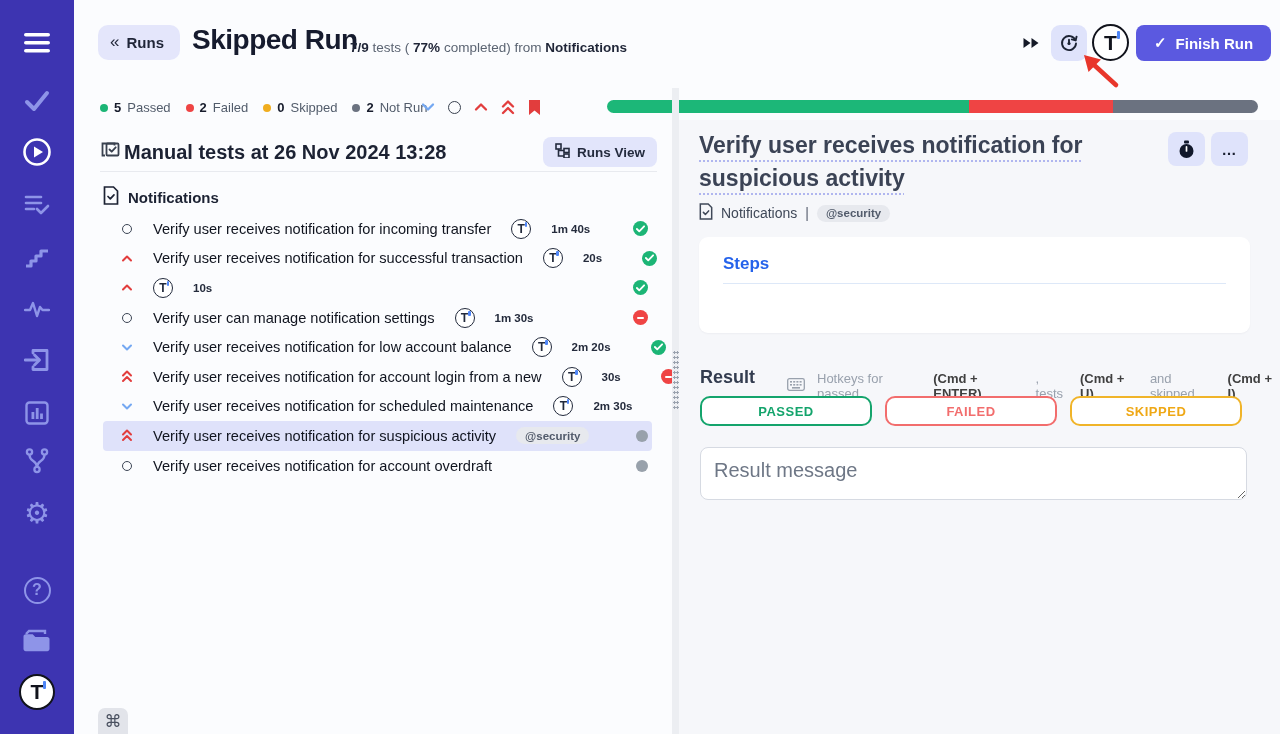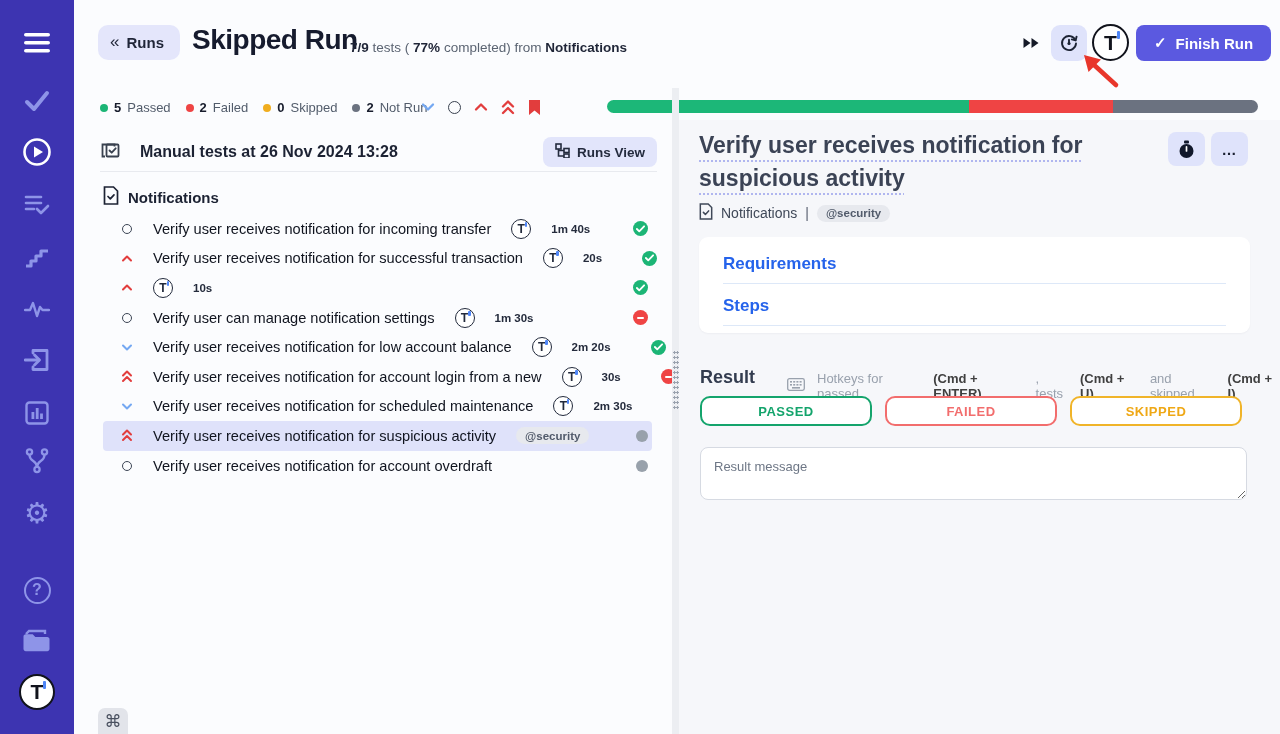--- a/index.html
+++ b/index.html
@@ -32,21 +32,21 @@
   .dot { width:8px; height:8px; border-radius:50%; }
   .count-item b { color:#171c2c; font-weight:700; }
   .filter-icons { position:absolute; left:421px; top:98px; display:flex; align-items:center; gap:13px; height:18px; }
   .filter-icons > * { cursor:pointer; display:flex; align-items:center; }
   .circ-o { width:13px; height:13px; border:1.6px solid #39414f; border-radius:50%; }
   .progress { position:absolute; left:607px; top:100px; width:651px; height:13px; border-radius:7px; overflow:hidden; display:flex; }
   .progress div { height:100%; }
 
   
   .list-head { position:absolute; left:100px; top:133px; width:557px; height:39px; display:flex; align-items:center; justify-content:space-between; border-bottom:1px solid #e8eaef; }
-  .list-head-left { display:flex; align-items:center; gap:19px; font-size:16px; font-weight:700; color:#1c2233; }
+  .list-head-left { display:flex; align-items:center; gap:3px; font-size:20px; font-weight:700; color:#1c2233; }
   .tree-btn { height:30px; padding:0 12px; background:#e2e5fb; border:none; border-radius:8px; display:flex; align-items:center; gap:7px; font-family:inherit; font-size:13.5px; font-weight:700; color:#242b3e; cursor:pointer; }
   .folder-row { position:absolute; left:103px; top:186px; display:flex; align-items:center; gap:9px; font-size:15px; font-weight:700; color:#1c2233; cursor:pointer; }
   .rows { position:absolute; left:103px; top:214px; width:549px; }
   .trow { height:29.6px; display:flex; align-items:center; gap:20px; padding:0 4px 0 17px; border-radius:4px; font-size:14.6px; color:#10141f; cursor:pointer; }
   .trow.selected { background:#dfe2fa; }
   .trow .mk { width:13px; display:flex; justify-content:center; flex:0 0 13px; }
   .mk-circle { width:10px; height:10px; border:1.6px solid #3c4555; border-radius:50%; }
   .trow .t { white-space:nowrap; }
   .tlogo { position:relative; width:20px; height:20px; border:1.7px solid #222a3c; border-radius:50%; display:flex; align-items:center; justify-content:center; font-size:12px; font-weight:900; color:#222a3c; flex:0 0 20px; background:#fff; }
   .tlogo .tick { width:2.5px; height:5px; right:3px; top:2px; }
@@ -78,21 +78,21 @@
   .card { position:absolute; left:699px; top:237px; width:551px; height:96px; background:#fff; border-radius:9px; box-shadow:0 1px 2px rgba(20,25,50,0.04); padding:17px 24px 0; }
   .sec { font-size:17px; font-weight:800; color:#2563eb; padding-bottom:9px; border-bottom:1px solid #dde8f8; margin-bottom:12px; cursor:pointer; }
   .result-h { position:absolute; left:700px; top:367px; font-size:18px; font-weight:800; color:#333c4f; }
   .hotkeys { position:absolute; left:787px; top:371px; font-size:13px; color:#99a1ad; display:flex; align-items:center; gap:12px; }
   .hotkeys b { color:#404040; font-weight:700; }
   .verdicts { position:absolute; left:700px; top:396px; display:flex; gap:13px; }
   .vbtn { width:172px; height:30px; background:#fff; border-radius:10px; border:2px solid; font-family:inherit; font-size:13px; font-weight:800; letter-spacing:0.5px; cursor:pointer; }
   .v-pass { border-color:#14a46c; color:#14a46c; }
   .v-fail { border-color:#f26d6d; color:#f26d6d; }
   .v-skip { border-color:#f0b429; color:#efa816; }
-  .msg { position:absolute; left:700px; top:447px; width:547px; height:53px; border:1px solid #d6dae2; border-radius:8px; background:#fff; resize:both; font-family:inherit; font-size:13px; color:#3c4557; padding:11px 13px; }
+  .msg { position:absolute; left:700px; top:447px; width:547px; height:53px; border:1px solid #d6dae2; border-radius:8px; background:#fff; resize:both; font-family:inherit; font-size:20px; color:#3c4557; padding:11px 13px; }
   .msg::placeholder { color:#6e7786; }
 </style>
 </head>
 <body>
 
 <nav class="sidebar">
   <div class="sb-ic" style="top:26px">
     <svg width="26" height="20" viewBox="0 0 26 20">
         <g fill="#fff">
           <rect y="0" width="26" height="3.6" rx="1.8"></rect>
@@ -487,21 +487,20 @@
           <path d="M1.5 1 h9 l4 4 v13 h-13 z"></path>
           <path d="M5 10.5 l2.3 2.3 l3.7 -4" stroke-linecap="round" stroke-linejoin="round"></path>
         </g>
       </svg></span>
   <span>Notifications</span>
   <span class="sep">|</span>
   <span class="tagpill">@security</span>
 </div>
 
 <div class="card">
-  <div class="sec">Requirements</div>
   <div class="sec">Steps</div>
 </div>
 
 <div class="result-h">Result</div>
 <div class="hotkeys">
   <span><svg width="18" height="13" viewBox="0 0 18 13">
         <g stroke="#99a1ad" fill="none" stroke-width="1.3">
           <rect x="0.7" y="0.7" width="16.6" height="11.6" rx="1.8"></rect>
         </g>
         <g fill="#99a1ad">

